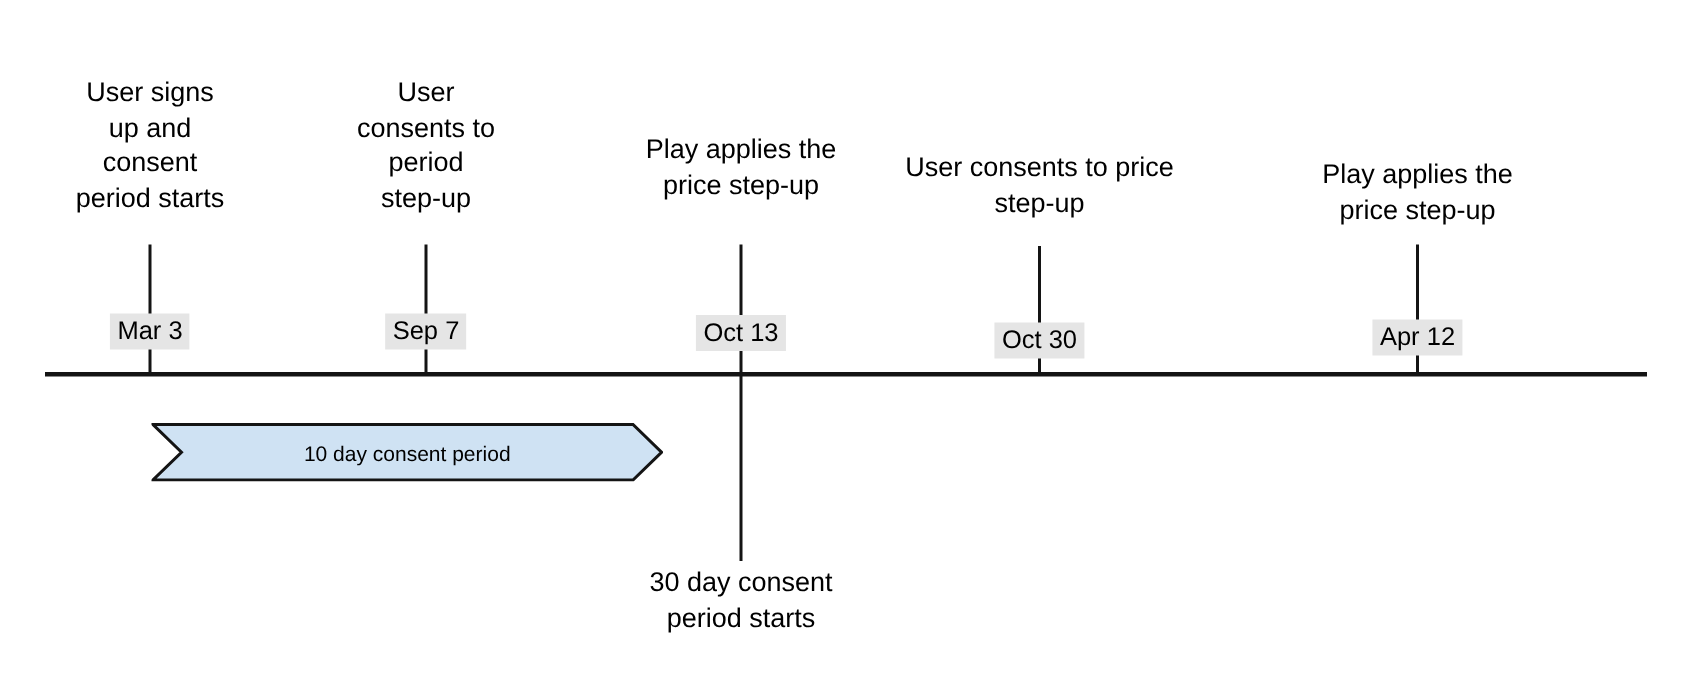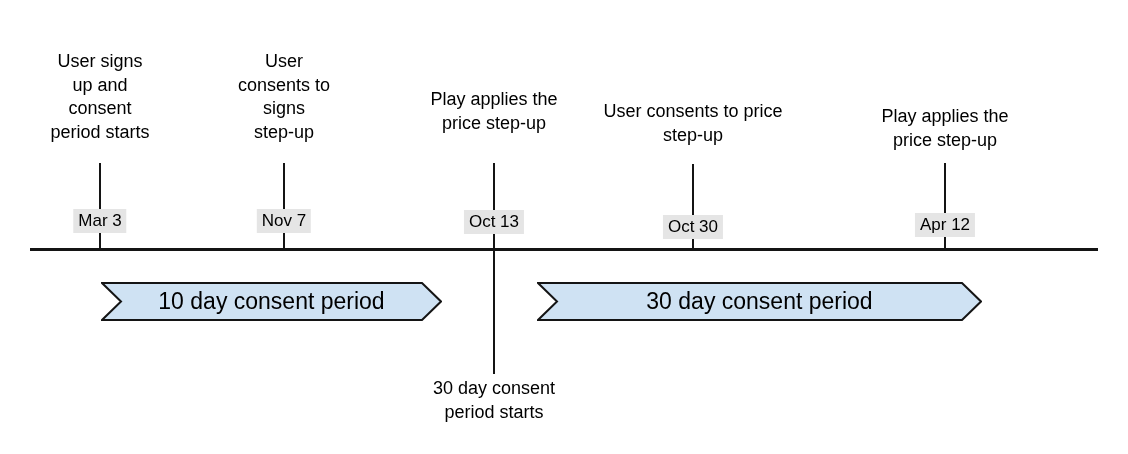--- a/index.html
+++ b/index.html
@@ -44,21 +44,21 @@
     background: #141414;
   }
   .band { position: absolute; }
   .band svg { display: block; }
   .band-label {
     position: absolute;
     left: 0; top: 0; right: 0; bottom: 0;
     display: flex;
     align-items: center;
     justify-content: center;
-    font-size: 23px;
+    font-size: 14px;
     color: #000000;
   }
   .footnote {
     position: absolute;
     width: 240px;
     margin-left: -120px;
     text-align: center;
     font-size: 18px;
     line-height: 23.5px;
     white-space: pre-line;
@@ -77,24 +77,24 @@
 up and
 consent
 period starts</div>
     <div class="tick" style="left:100px; top:163px; height:87px;"></div>
     <div class="chip" style="left:100px; top:209px;">Mar 3</div>
   </div>
 
   <div>
     <div class="evt-label" style="left:284px; top:50px;">User
 consents to
-signs
+period
 step-up</div>
     <div class="tick" style="left:284px; top:163px; height:87px;"></div>
-    <div class="chip" style="left:284px; top:209px;">Nov 7</div>
+    <div class="chip" style="left:284px; top:209px;">Sep 7</div>
   </div>
 
   <div>
     <div class="evt-label" style="left:494px; top:88px;">Play applies the
 price step-up</div>
     <div class="tick" style="left:494px; top:163px; height:211px;"></div>
     <div class="chip" style="left:494px; top:210px;">Oct 13</div>
   </div>
 
   <div>
@@ -111,23 +111,17 @@
     <div class="chip" style="left:945px; top:213px;">Apr 12</div>
   </div>
 
   <div class="band" style="left:101px; top:282px; width:341px; height:39px;">
     <svg width="341" height="39">
       <polygon points="1,1 321,1 340,19.5 321,38 1,38 20,19.5" fill="#cfe2f3" stroke="#141414" stroke-width="2"></polygon>
     </svg>
     <div class="band-label">10 day consent period</div>
   </div>
 
-  <div class="band" style="left:537px; top:282px; width:445px; height:39px;">
-    <svg width="445" height="39">
-      <polygon points="1,1 425,1 444,19.5 425,38 1,38 20,19.5" fill="#cfe2f3" stroke="#141414" stroke-width="2"></polygon>
-    </svg>
-    <div class="band-label">30 day consent period</div>
-  </div>
 
   <div class="footnote" style="left:494px; top:377px;">30 day consent
 period starts</div>
 
 </div>
 
 </body></html>

